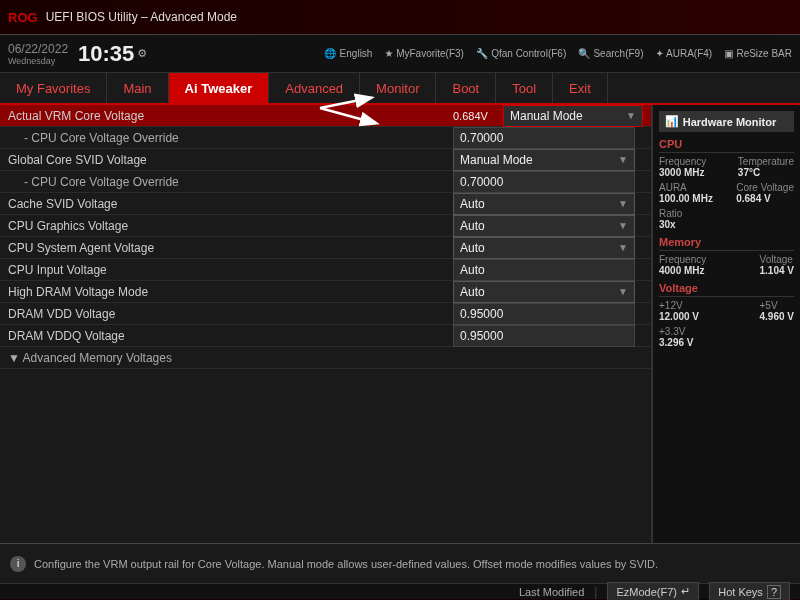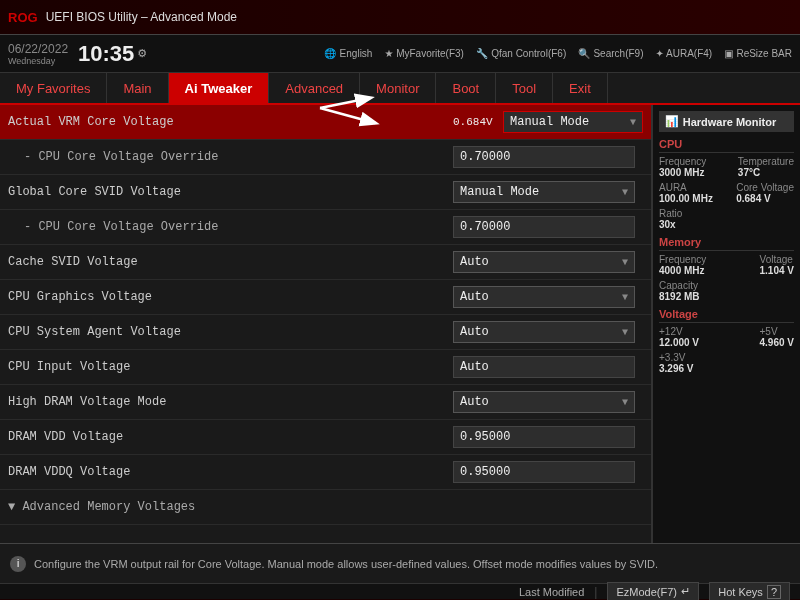--- a/index.html
+++ b/index.html
@@ -70,24 +70,23 @@
       flex: 1;
       background: #1a1a1a;
       overflow-y: auto;
       border-right: 1px solid #333;
     }
 
     
     .setting-row {
       display: flex;
       align-items: center;
-      height: 35px;
+      height: 22px;
       border-bottom: 1px solid #2a2a2a;
       padding: 0 8px;
-      font-family: Liberation Mono, monospace;
     }
     .setting-row.highlighted {
       background: #8b0000;
     }
     .setting-label {
       flex: 1;
       color: #ccc;
       font-size: 12px;
     }
     .setting-label.sub {
@@ -422,26 +421,20 @@
     <div class="hw-pair">
       <div class="hw-col">
         <span class="hw-label">Frequency</span>
         <span class="hw-value">4000 MHz</span>
       </div>
       <div class="hw-col">
         <span class="hw-label">Voltage</span>
         <span class="hw-value">1.104 V</span>
       </div>
     </div>
-    <div class="hw-pair">
-      <div class="hw-col">
-        <span class="hw-label">Capacity</span>
-        <span class="hw-value">8192 MB</span>
-      </div>
-    </div>
 
     <div class="section-title">Voltage</div>
     <div class="hw-pair">
       <div class="hw-col">
         <span class="hw-label">+12V</span>
         <span class="hw-value">12.000 V</span>
       </div>
       <div class="hw-col">
         <span class="hw-label">+5V</span>
         <span class="hw-value">4.960 V</span>

